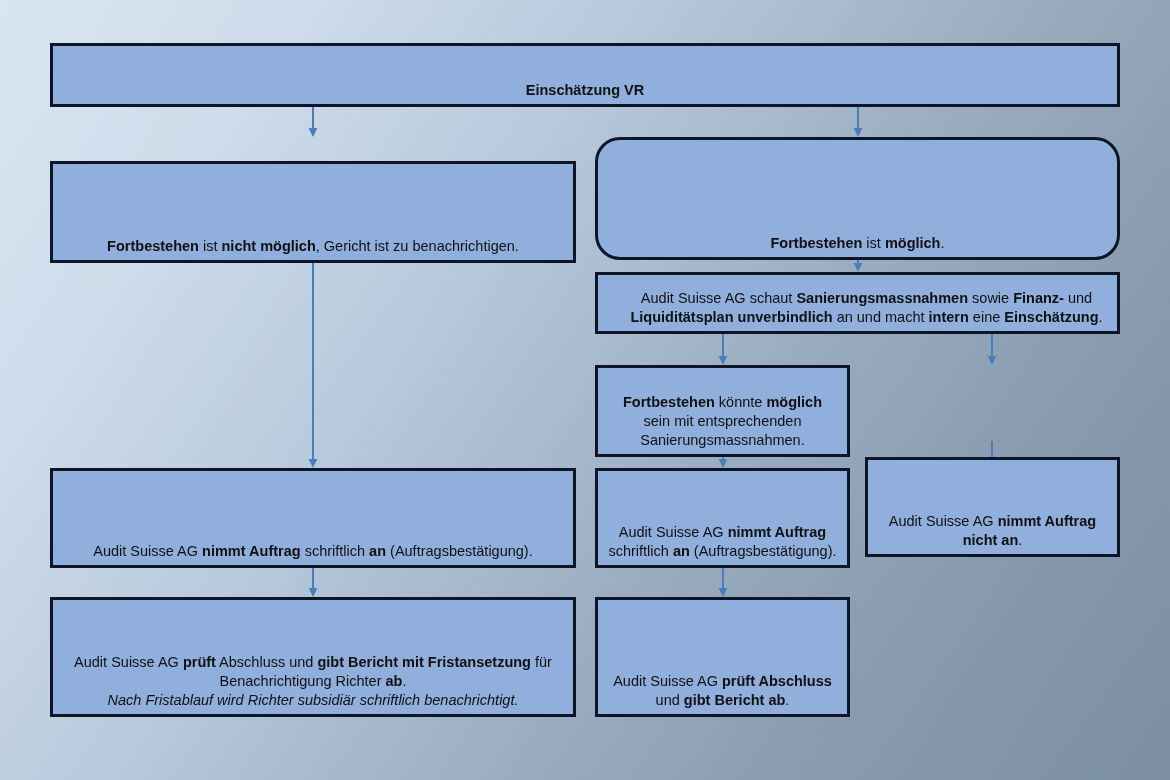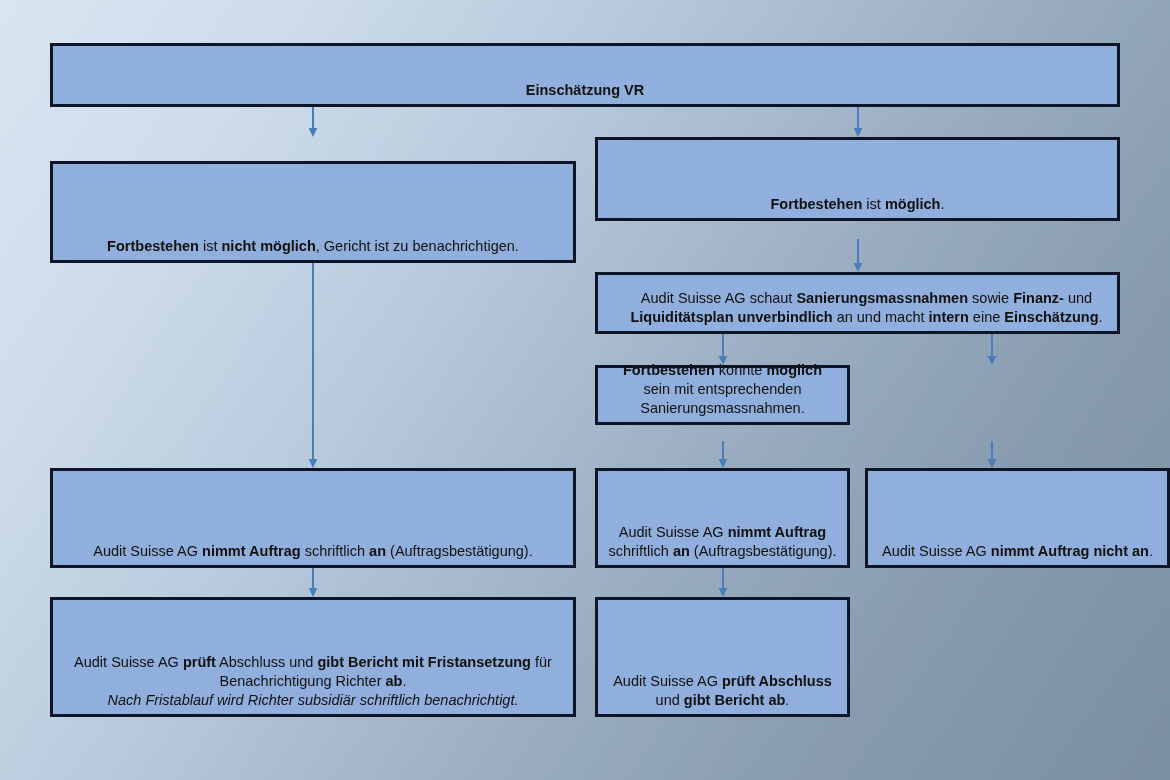--- a/index.html
+++ b/index.html
@@ -129,36 +129,36 @@
         <line x1="10" y1="0" x2="10" y2="21" stroke="#4A7EBB" stroke-width="2"></line>
         <polygon points="5.625,20 14.375,20 10,29" fill="#4A7EBB"></polygon>
       </svg>
     </div>
     <div class="node" style="left: 50px; top: 43px; width: 1070px; height: 64px; background: rgb(144, 175, 220); border-color: rgb(13, 21, 38);">
       <span class="txt"><b>Einschätzung VR</b></span>
     </div>
     <div class="node" style="left: 50px; top: 137px; width: 526px; height: 102px; background: rgb(144, 175, 220); border-color: rgb(13, 21, 38); margin-top: 24px;">
       <span class="txt"><b>Fortbestehen</b> ist <b>nicht möglich</b>, Gericht ist zu benachrichtigen.</span>
     </div>
-    <div class="node" style="left: 595px; top: 137px; width: 525px; height: 84px; background: rgb(144, 175, 220); border-color: rgb(13, 21, 38);">
+    <div class="node" style="left: 595px; top: 137px; width: 525px; height: 123px; background: rgb(144, 175, 220); border-color: rgb(13, 21, 38); border-radius: 25px;">
       <span class="txt"><b>Fortbestehen</b> ist <b>möglich</b>.</span>
     </div>
     <div class="node" style="left: 595px; top: 272px; width: 525px; height: 62px; background: rgb(144, 175, 220); border-color: rgb(13, 21, 38); padding-left: 28px;">
       <span class="txt">Audit Suisse AG schaut <b>Sanierungsmassnahmen</b> sowie <b>Finanz-</b> und <b>Liquiditätsplan unverbindlich</b> an und macht <b>intern</b> eine <b>Einschätzung</b>.</span>
     </div>
-    <div class="node" style="left: 595px; top: 365px; width: 255px; height: 60px; background: rgb(144, 175, 220); border-color: rgb(13, 21, 38);">
+    <div class="node" style="left: 595px; top: 365px; width: 255px; height: 92px; background: rgb(144, 175, 220); border-color: rgb(13, 21, 38);">
       <span class="txt"><b>Fortbestehen</b> könnte <b>möglich</b> sein mit entsprechenden Sanierungsmassnahmen.</span>
     </div>
     <div class="node" style="left: 50px; top: 468px; width: 526px; height: 100px; background: rgb(144, 175, 220); border-color: rgb(13, 21, 38);">
       <span class="txt">Audit Suisse AG <b>nimmt Auftrag</b> schriftlich <b>an</b> (Auftragsbestätigung).</span>
     </div>
     <div class="node" style="left: 595px; top: 468px; width: 255px; height: 100px; background: rgb(144, 175, 220); border-color: rgb(13, 21, 38);">
       <span class="txt">Audit Suisse AG <b>nimmt Auftrag</b> schriftlich <b>an</b> (Auftragsbestätigung).</span>
     </div>
-    <div class="node" style="left: 865px; top: 468px; width: 305px; height: 100px; background: rgb(144, 175, 220); border-color: rgb(13, 21, 38);">
+    <div class="node" style="left: 865px; top: 457px; width: 255px; height: 100px; background: rgb(144, 175, 220); border-color: rgb(13, 21, 38);">
       <span class="txt">Audit Suisse AG <b>nimmt Auftrag nicht an</b>.</span>
     </div>
     <div class="node" style="left: 50px; top: 597px; width: 526px; height: 120px; background: rgb(144, 175, 220); border-color: rgb(13, 21, 38);">
       <span class="txt">Audit Suisse AG <b>prüft</b> Abschluss und <b>gibt Bericht mit Fristansetzung</b> für Benachrichtigung Richter <b>ab</b>.<br><i>Nach Fristablauf wird Richter subsidiär schriftlich benachrichtigt.</i></span>
     </div>
     <div class="node" style="left: 595px; top: 597px; width: 255px; height: 120px; background: rgb(144, 175, 220); border-color: rgb(13, 21, 38);">
       <span class="txt">Audit Suisse AG <b>prüft Abschluss</b> und <b>gibt Bericht ab</b>.</span>
     </div>
   </div>
 

